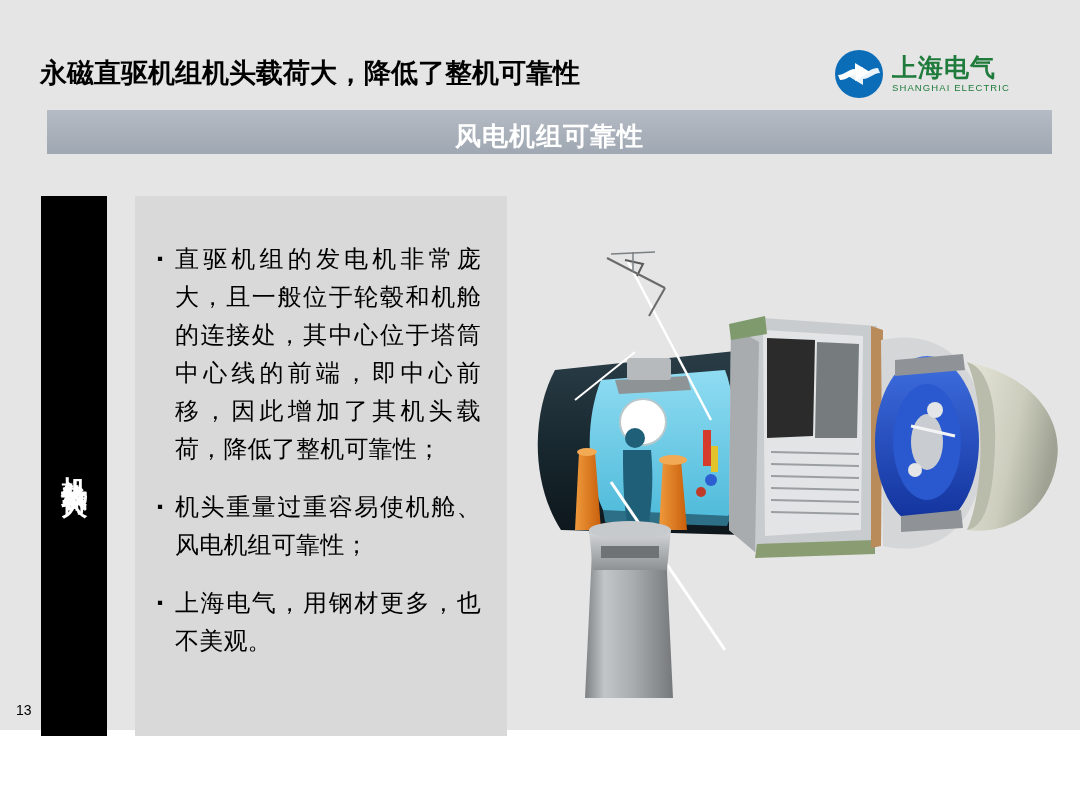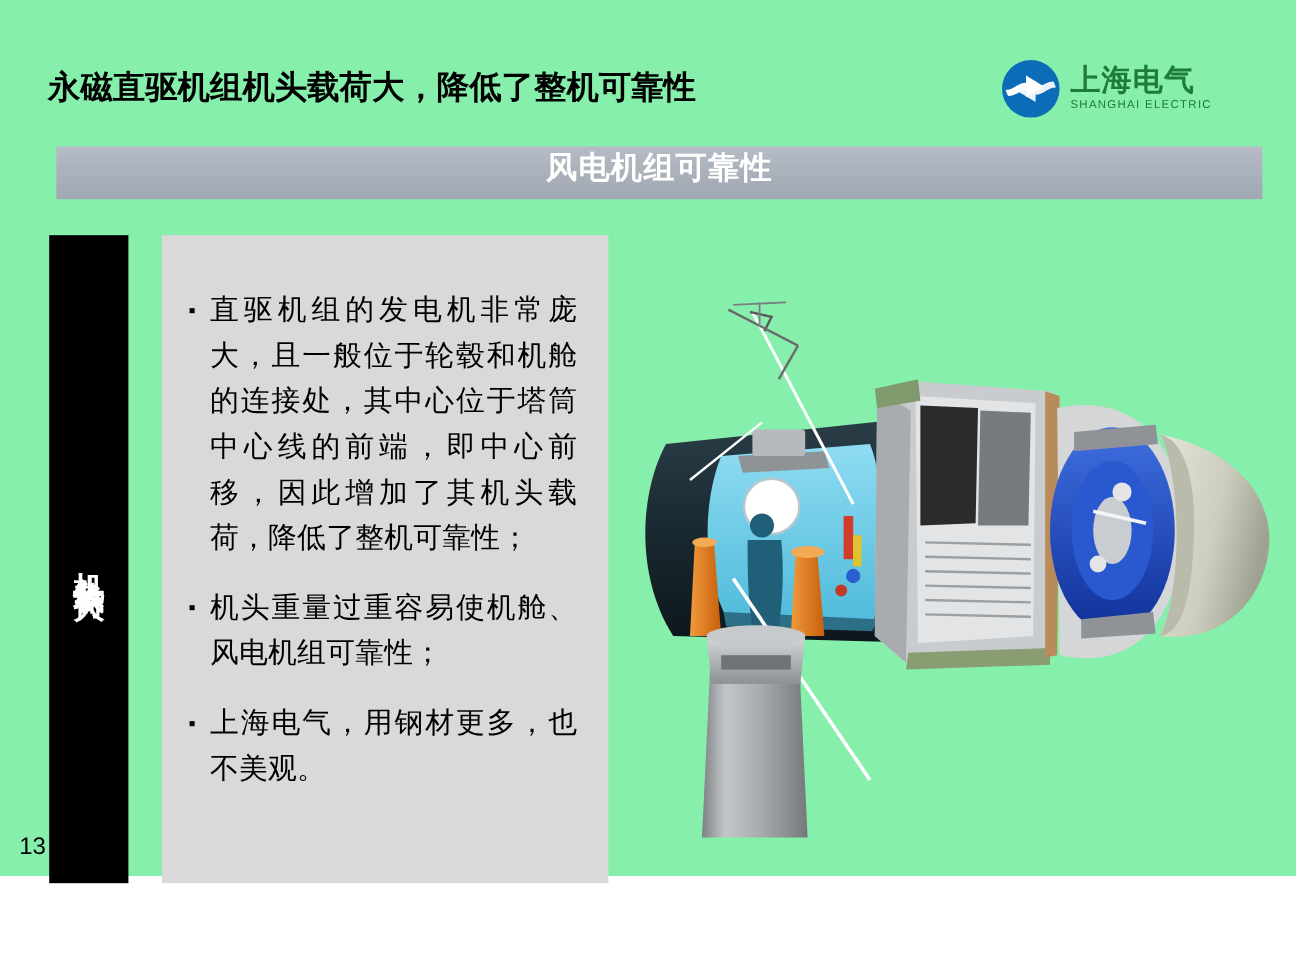--- a/index.html
+++ b/index.html
@@ -11,21 +11,21 @@
     height: 810px;
     background: #ffffff;
     font-family: "Liberation Sans", sans-serif;
     overflow: hidden;
     position: relative;
   }
   .slide {
     position: relative;
     width: 1080px;
     height: 730px;
-    background: #86efac;
+    background: #e5e5e5;
   }
 
   
   .slide-title {
     position: absolute;
     left: 40px;
     top: 55px;
     font-family: "Liberation Serif", serif;
     font-size: 27px;
     font-weight: bold;
@@ -71,26 +71,26 @@
     color: #1f7b3c;
     letter-spacing: 1.1px;
     margin-top: 3px;
     white-space: nowrap;
   }
 
   
   .band {
     position: absolute;
     left: 47px;
-    top: 122px;
+    top: 110px;
     width: 1005px;
     height: 44px;
     background: linear-gradient(to bottom, #b6bcc6 0%, #aab1bb 50%, #9fa7b2 100%);
     display: flex;
-    align-items: flex-start;
+    align-items: flex-end;
     justify-content: center;
   }
   .band-text {
     font-family: "Liberation Serif", serif;
     font-size: 26px;
     font-weight: bold;
     color: #ffffff;
     letter-spacing: 1px;
   }
 
@@ -150,21 +150,21 @@
     text-justify: inter-ideograph;
     letter-spacing: 0.2px;
   }
 
   
   .page-num {
     position: absolute;
     left: 16px;
     bottom: 12px;
     font-family: "Liberation Sans", sans-serif;
-    font-size: 20px;
+    font-size: 14px;
     color: #000000;
   }
 
   
   .figure {
     position: absolute;
     left: 515px;
     top: 230px;
     width: 560px;
     height: 480px;

